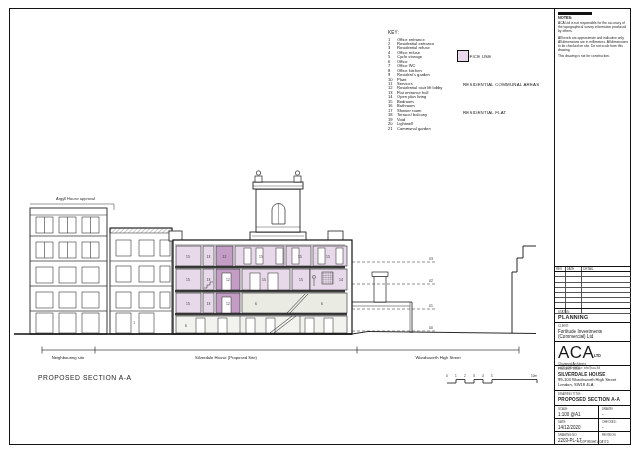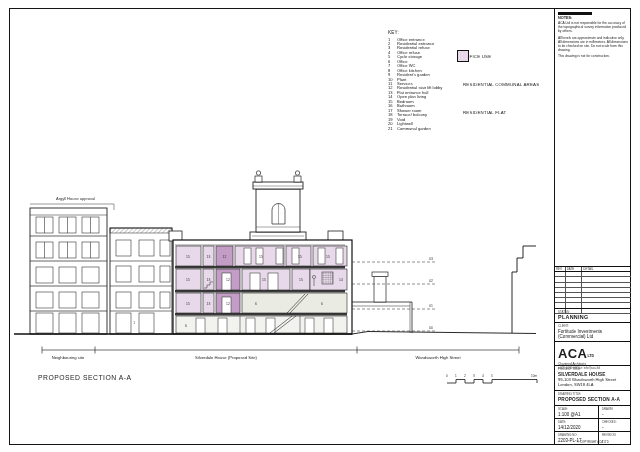--- a/index.html
+++ b/index.html
@@ -30,21 +30,21 @@
   .revrow{display:flex;height:4.2px;border-bottom:.6px solid #555;}
   .revrow.h{border-bottom:1px solid #111;}
   .rc{border-right:.6px solid #555;font-size:2.9px;line-height:4.2px;color:#333;padding-left:1px;box-sizing:border-box;}
   .rc1{width:14%;}.rc2{width:22%;}.rc3{width:64%;border-right:none;}
   .status{top:300px;border-top:1.2px solid #111;padding-top:1px;}
   .slab{font-size:2.9px;color:#444;}
   .sval{font-size:5.4px;font-weight:600;letter-spacing:.3px;}
   .client{top:314px;border-top:1.2px solid #111;padding-top:1px;}
   .cl1{font-size:4.6px;margin-top:.6px;}
   .logo{top:333px;border-top:1.2px solid #111;padding-top:1.5px;}
-  .aca{font-size:13px;font-weight:bold;letter-spacing:.4px;line-height:12px;display:inline;}
+  .aca{font-size:17px;font-weight:normal;letter-spacing:.4px;line-height:12px;display:inline;}
   .acasuf{font-size:3.6px;font-weight:bold;vertical-align:1px;}
   .ltag{font-size:3.1px;color:#333;margin-top:.5px;}
   .lcontact{font-size:2.9px;color:#444;}
   .project{top:357px;border-top:1.2px solid #111;padding-top:1px;}
   .plab{font-size:2.9px;color:#444;}
   .pl1{font-size:4.7px;font-weight:600;margin-top:1px;}
   .pl2{font-size:4.1px;line-height:5px;color:#222;}
   .dtitle{top:382px;border-top:1.2px solid #111;padding-top:1px;}
   .dval{font-size:4.7px;font-weight:600;margin-top:1px;letter-spacing:.2px;}
   .fields{top:397px;border-top:1.2px solid #111;}

